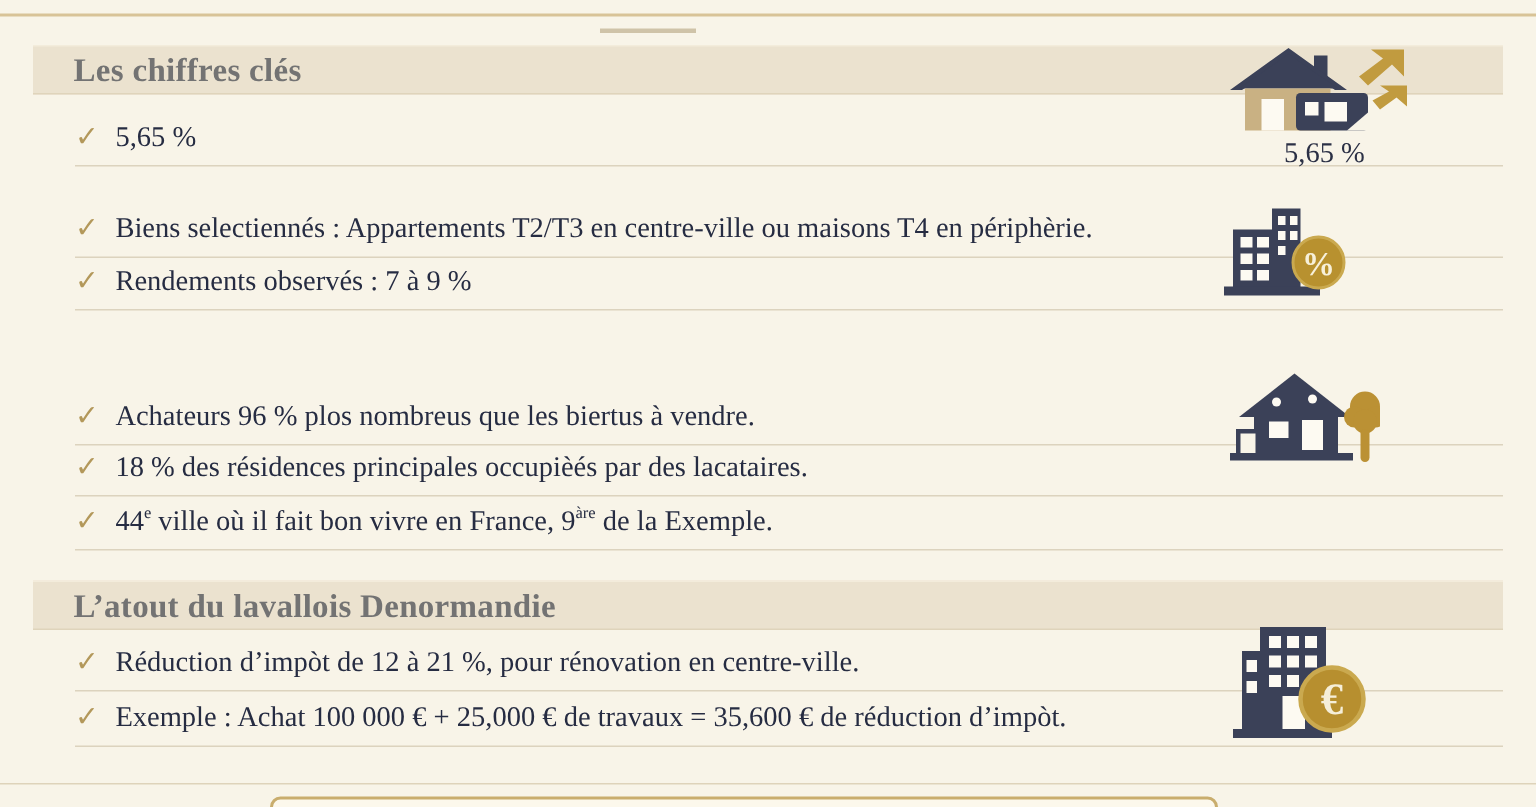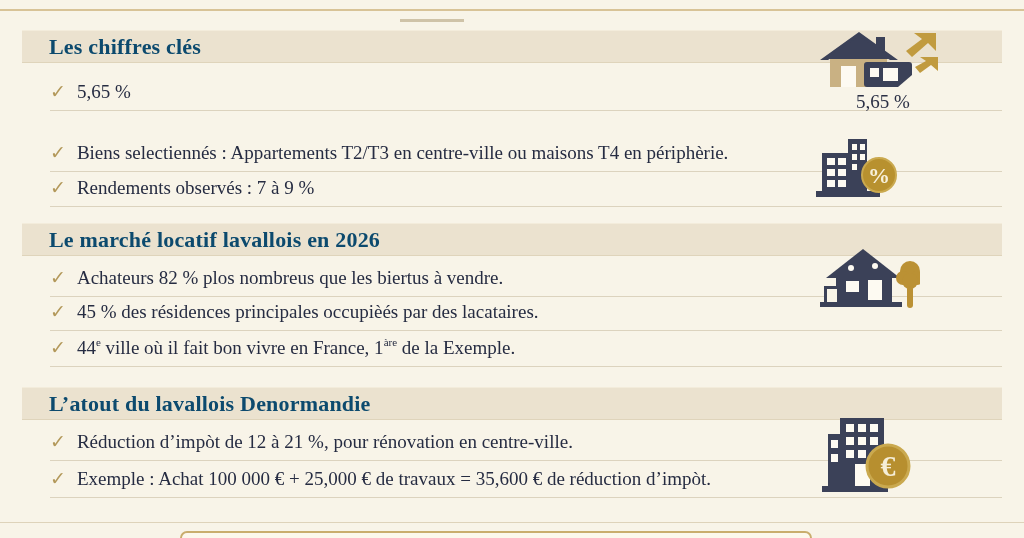--- a/index.html
+++ b/index.html
@@ -9,21 +9,21 @@
     font-family:"Liberation Serif",serif;color:#262c42;
   }
   .top-rule{position:absolute;left:0;top:9px;width:1024px;height:2px;background:#d8c397;}
   .top-fragment{position:absolute;left:400px;top:19px;width:64px;height:3px;background:#cfc3a8;}
 
   .band{
     position:absolute;left:22px;width:980px;height:33px;
     background:#ebe2cf;border-top:1px solid #f3ecdb;border-bottom:1px solid #dfd4bb;
     display:flex;align-items:center;padding-left:27px;box-sizing:border-box;
   }
-  .band h2{margin:0;font-size:22px;font-weight:bold;color:#0c4a6e;letter-spacing:.2px;}
+  .band h2{margin:0;font-size:22px;font-weight:bold;color:#737373;letter-spacing:.2px;}
   #band1{top:30px}#band2{top:223px}#band3{top:387px}
 
   .row{
     position:absolute;left:50px;width:952px;display:flex;align-items:flex-start;gap:11px;
     font-size:19px;border-bottom:1px solid rgba(165,145,105,.33);
     padding-bottom:6px;box-sizing:border-box;
   }
   .row .check{color:#b3985a;font-size:19px;line-height:25px;flex:0 0 auto;}
   .row .txt{max-width:760px;}
   .row .txt p{margin:0;line-height:25px;}
@@ -109,40 +109,37 @@
       <rect x="11" y="32" width="8" height="7" fill="#fdfaf2"></rect>
       <rect x="22" y="32" width="8" height="7" fill="#fdfaf2"></rect>
       <rect x="11" y="43" width="8" height="7" fill="#fdfaf2"></rect>
       <rect x="22" y="43" width="8" height="7" fill="#fdfaf2"></rect>
       <rect x="0" y="54" width="64" height="6" fill="#3b4158"></rect>
       <circle cx="63" cy="38" r="17" fill="#b8912f" stroke="#caa94f" stroke-width="2"></circle>
       <text x="63" y="46" text-anchor="middle" font-family="Liberation Serif, serif" font-weight="bold" font-size="22" fill="#f7f0da">%</text>
     </svg>
   </div>
 
-  <header class="band" id="band2">
-    <h2>Le marché locatif lavallois en 2026</h2>
-  </header>
 
   <div class="row" id="s2r1">
     <span class="check">✓</span>
     <div class="txt">
-        <p>Achateurs 82 % plos nombreus que les biertus à vendre.</p>
+        <p>Achateurs 96 % plos nombreus que les biertus à vendre.</p>
       </div>
   </div>
   <div class="row" id="s2r2">
     <span class="check">✓</span>
     <div class="txt">
-        <p>45 % des résidences principales occupièés par des lacataires.</p>
+        <p>18 % des résidences principales occupièés par des lacataires.</p>
       </div>
   </div>
   <div class="row" id="s2r3">
     <span class="check">✓</span>
     <div class="txt">
-      <p><span>44</span><sup>e</sup><span> ville où il fait bon vivre en France, 1</span><sup>àre</sup><span> de la Exemple.</span></p>
+      <p><span>44</span><sup>e</sup><span> ville où il fait bon vivre en France, 9</span><sup>àre</sup><span> de la Exemple.</span></p>
     </div>
   </div>
 
   <div class="iconbox" id="icon3">
     <svg width="102" height="64" viewBox="0 0 102 64">
       <polygon points="8,32 45,3 82,32" fill="#3b4158"></polygon>
       <circle cx="33" cy="22" r="3" fill="#fdfaf2"></circle>
       <circle cx="57" cy="20" r="3" fill="#fdfaf2"></circle>
       <rect x="18" y="30" width="56" height="26" fill="#3b4158"></rect>
       <rect x="28" y="35" width="13" height="11" fill="#fdfaf2"></rect>

